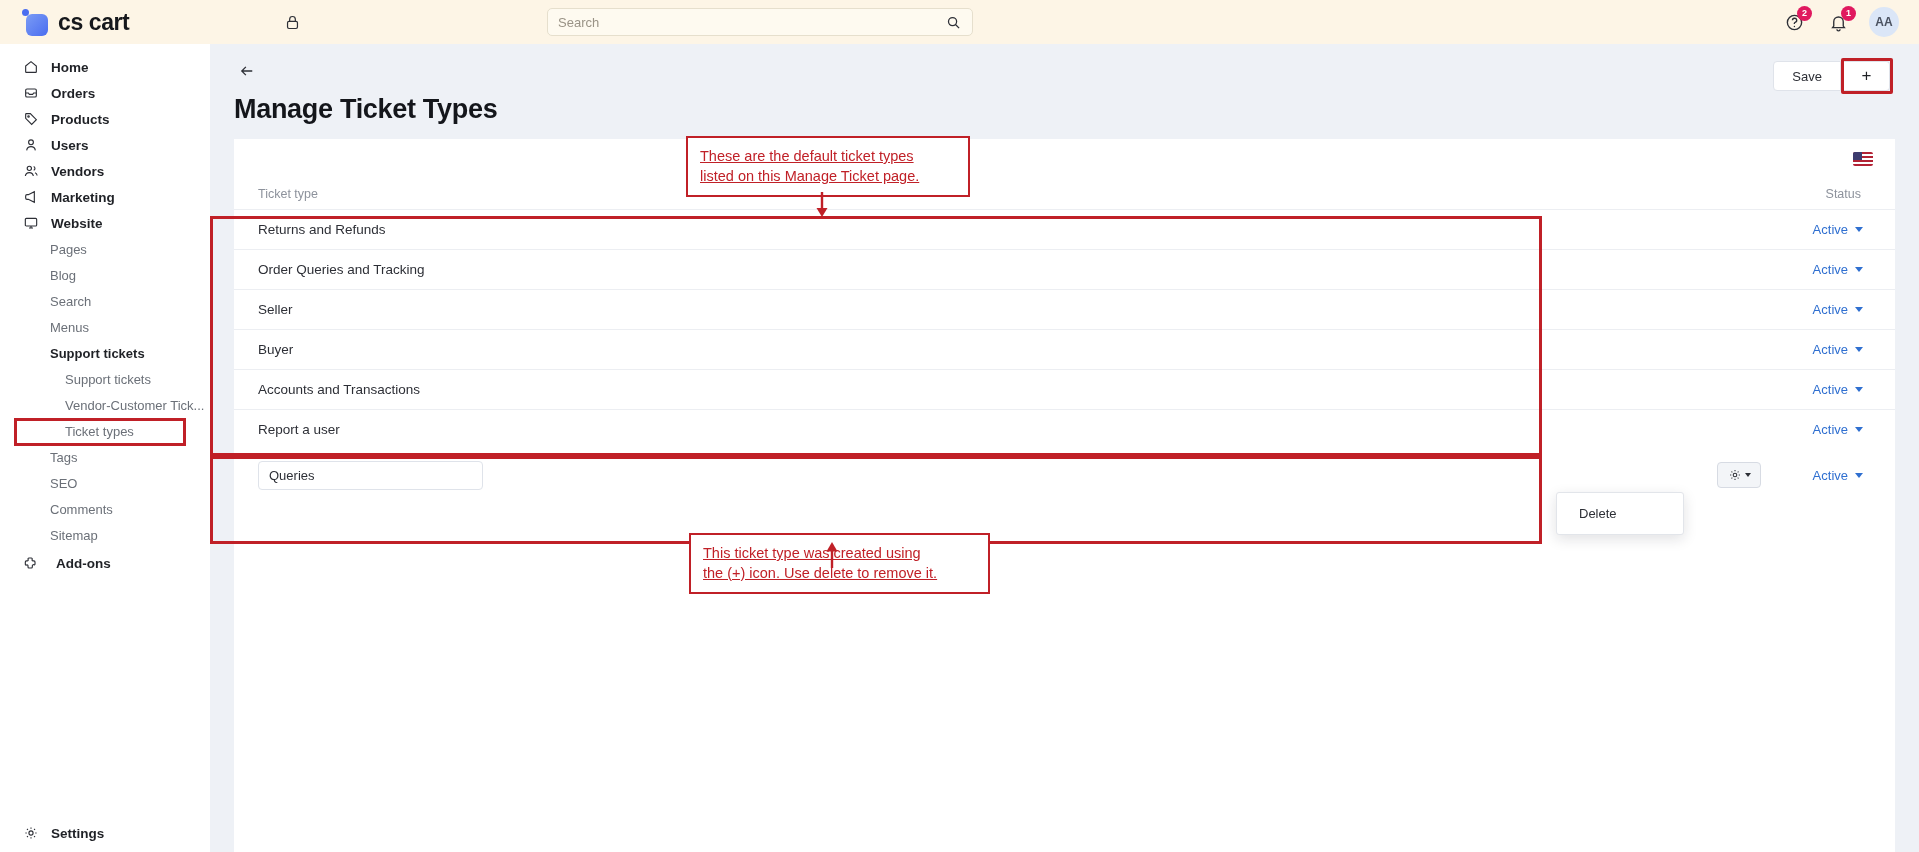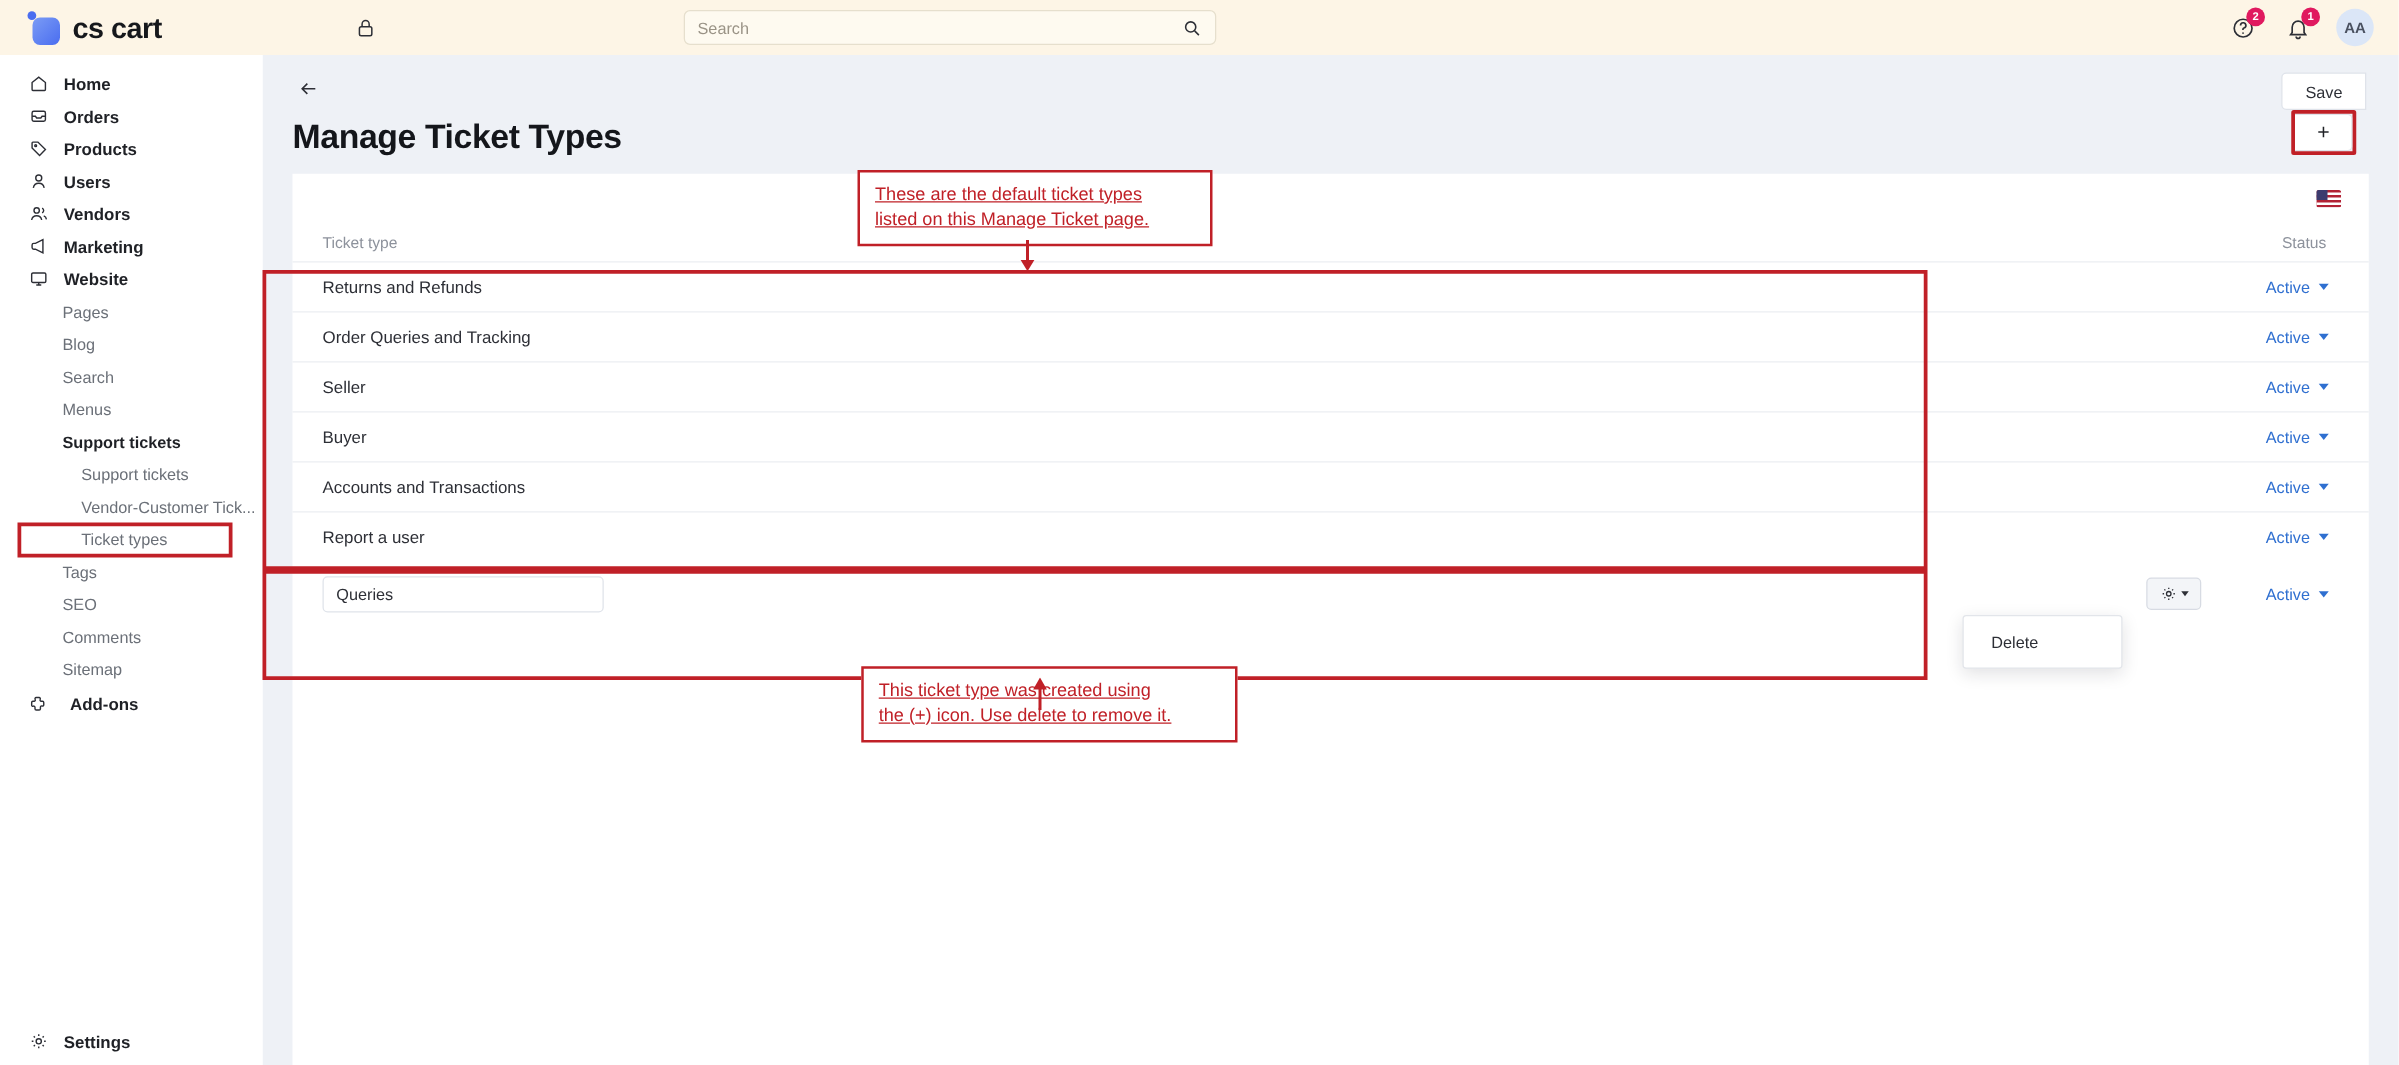--- a/index.html
+++ b/index.html
@@ -83,21 +83,21 @@
     padding-left: 50px; font-size: 13px; color: #6b7078; cursor: pointer;
   }
   .sub-item.l2 { padding-left: 65px; }
   .settings-wrap { margin-top: auto; padding-bottom: 6px; }
 
   
   .main { flex: 1; background: #eef1f6; display: flex; flex-direction: column; min-width: 0; }
   .main-head { padding: 14px 24px 0 24px; position: relative; }
   .back-btn { width: 26px; height: 26px; display:flex; align-items:center; justify-content:center; cursor:pointer; }
   .page-title { font-size: 27px; font-weight: 700; color: #14161b; margin-top: 10px; margin-bottom: 14px; letter-spacing: -0.3px; }
-  .head-actions { position: absolute; right: 26px; top: 14px; display: flex; align-items: center; gap: 0; flex-direction: column; }
+  .head-actions { position: absolute; right: 26px; top: 14px; display: flex; align-items: center; gap: 0; }
   .btn-save {
     height: 30px; padding: 0 18px; background: #fff; border: 1px solid #dfe3ea;
     border-radius: 4px 0 0 4px; font-size: 13px; color: #2d2f36; cursor: pointer;
     display:flex; align-items:center; font-family:"Liberation Sans", sans-serif;
   }
   .btn-plus-hl { border: 3px solid #c02027; border-radius: 2px; padding: 0; line-height: 0; }
   .btn-plus {
     height: 30px; width: 46px; background: #fff; border: 1px solid #dfe3ea; border-left: none;
     border-radius: 0 4px 4px 0; font-size: 17px; color: #1f2126; cursor: pointer;
     display:flex; align-items:center; justify-content:center; font-family:"Liberation Sans", sans-serif;
@@ -141,21 +141,21 @@
     width: 44px; height: 26px; background: #f3f5f8; border: 1px solid #d7dbe3;
     border-radius: 4px; display: flex; align-items: center; justify-content: center; gap: 3px;
     cursor: pointer; margin-left: auto; margin-right: 0;
   }
   .gear-wrap { position: relative; width: 240px; display: flex; justify-content: center; }
   .editrow .status { width: 110px; display: flex; align-items: center; justify-content: flex-end; gap: 7px; padding-right: 8px; }
 
   .dropdown {
     position: absolute; top: 30px; left: 35px; width: 128px;
     background: #fff; border: 1px solid #e2e5ea; border-radius: 3px;
-    box-shadow: 0 4px 14px rgba(20,25,40,0.13); padding: 6px 0; z-index: 40; margin-left: 14px;
+    box-shadow: 0 4px 14px rgba(20,25,40,0.13); padding: 6px 0; z-index: 40;
   }
   .dropdown-item { padding: 7px 22px; font-size: 13px; color: #2d2f36; cursor: pointer; }
 
   
   .anno {
     position: absolute; border: 2px solid #c02027; background: #fff;
     color: #c02027; font-size: 14.5px; line-height: 1.35;
     padding: 9px 12px; z-index: 60; white-space: pre-line; text-decoration: underline;
   }
   .anno-top { left: 686px; top: 136px; width: 284px; }

